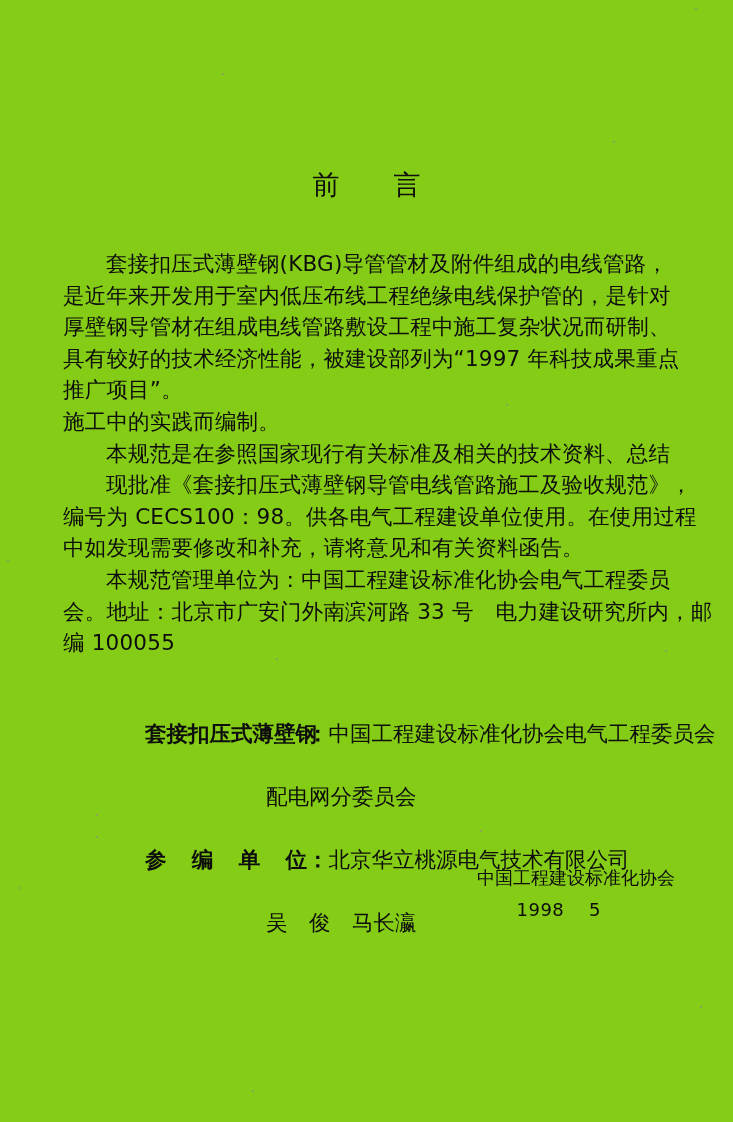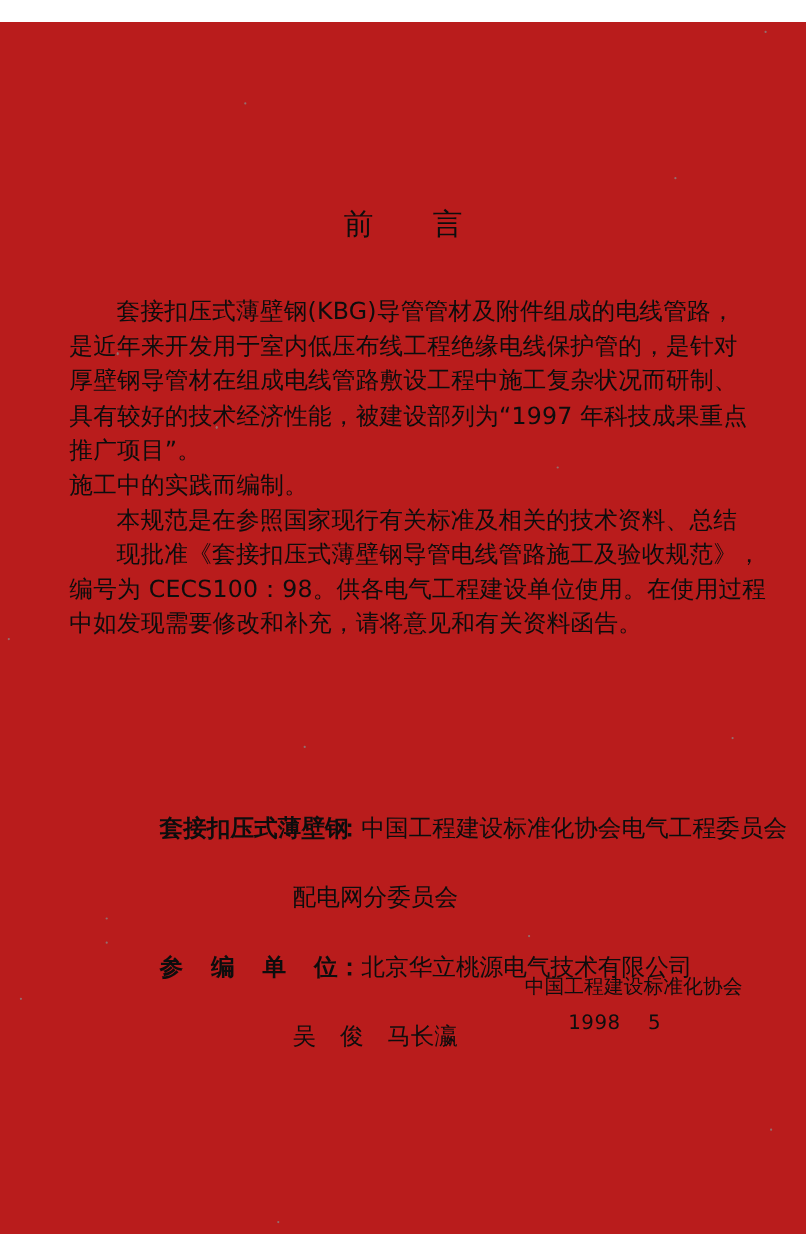--- a/index.html
+++ b/index.html
@@ -15,22 +15,21 @@
     overflow: hidden;
     font-family: "DejaVu Sans", "Liberation Sans", sans-serif;
     color: #0d0d0d;
     -webkit-font-smoothing: none;
   }
 
   
   .page {
     position: absolute;
     inset: 0;
-    background: #b91c1c;
-    margin-top: 20px;
+    background: #84cc16;
   }
 
   
   .speck {
     position: absolute;
     background: #8a8a8a;
     border-radius: 50%;
     opacity: .75;
   }
 
@@ -162,20 +161,25 @@
       <span class="ln">施工中的实践而编制。</span>
       <span class="ln ind">本规范是在参照国家现行有关标准及相关的技术资料、总结</span>
     </p>
 
     <p class="para">
       <span class="ln ind">现批准《套接扣压式薄壁钢导管电线管路施工及验收规范》，</span>
       <span class="ln">编号为 CECS100：98。供各电气工程建设单位使用。在使用过程</span>
       <span class="ln">中如发现需要修改和补充，请将意见和有关资料函告。</span>
     </p>
 
+    <p class="para">
+      <span class="ln ind">本规范管理单位为：中国工程建设标准化协会电气工程委员</span>
+      <span class="ln">会。地址：北京市广安门外南滨河路 33 号　电力建设研究所内，邮</span>
+      <span class="ln">编 100055</span>
+    </p>
 
   </div>
 
   <div class="credits">
 
     <div class="credit-row">
       <span class="lbl">套接扣压式薄壁钢</span><span class="sep">：</span><span class="val">中国工程建设标准化协会电气工程委员会</span>
     </div>
     <div class="credit-cont">配电网分委员会</div>
 

